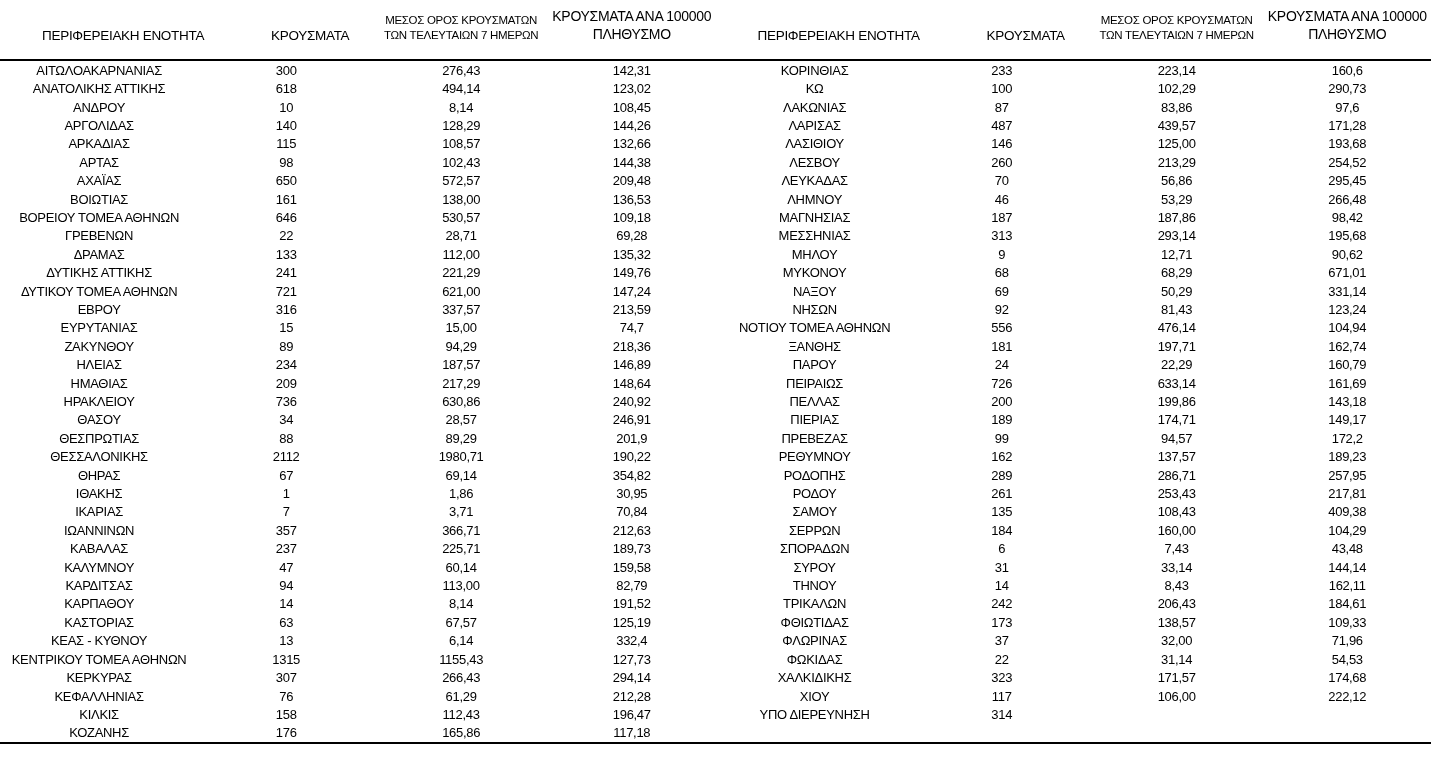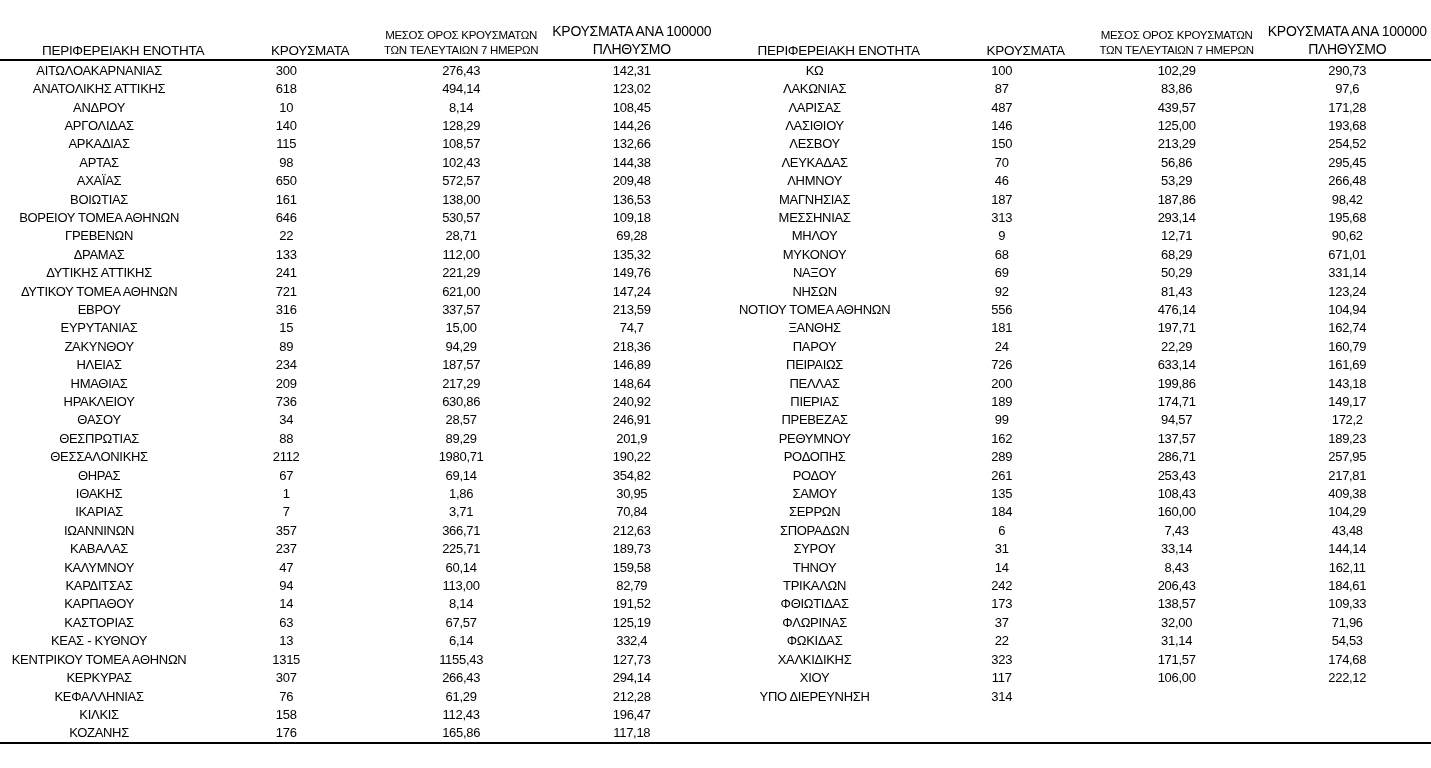--- a/index.html
+++ b/index.html
@@ -24,21 +24,21 @@
     display: grid;
     grid-template-columns: 27.7% 24.6% 24.3% 23.4%;
     border-bottom: 2px solid #000000;
   }
   .th {
     display: flex;
     flex-direction: column;
     justify-content: flex-end;
     align-items: center;
     text-align: center;
-    padding-bottom: 1px;
+    padding-bottom: 16px;
     letter-spacing: -0.3px;
     white-space: nowrap;
   }
   .th-region, .th-cases { font-size: 13.5px; margin-left: 48px; }
   .th-avg7 { font-size: 11.5px; line-height: 1.3; }
   .th-per100k { font-size: 14px; line-height: 1.25; }
   .tbody { width: 100%; }
   .trow {
     height: 18.42px;
     display: grid;
@@ -314,20 +314,26 @@
           <span>ΜΕΣΟΣ ΟΡΟΣ ΚΡΟΥΣΜΑΤΩΝ</span>
           <span>ΤΩΝ ΤΕΛΕΥΤΑΙΩΝ 7 ΗΜΕΡΩΝ</span>
         </div>
         <div class="th th-per100k">
           <span>ΚΡΟΥΣΜΑΤΑ ΑΝΑ 100000</span>
           <span>ΠΛΗΘΥΣΜΟ</span>
         </div>
       </div>
       <div class="tbody">
           <div class="trow">
+            <div class="tcell">ΚΟΡΙΝΘΙΑΣ</div>
+            <div class="tcell">233</div>
+            <div class="tcell">223,14</div>
+            <div class="tcell">160,6</div>
+          </div>
+          <div class="trow">
             <div class="tcell">ΚΩ</div>
             <div class="tcell">100</div>
             <div class="tcell">102,29</div>
             <div class="tcell">290,73</div>
           </div>
           <div class="trow">
             <div class="tcell">ΛΑΚΩΝΙΑΣ</div>
             <div class="tcell">87</div>
             <div class="tcell">83,86</div>
             <div class="tcell">97,6</div>
@@ -339,21 +345,21 @@
             <div class="tcell">171,28</div>
           </div>
           <div class="trow">
             <div class="tcell">ΛΑΣΙΘΙΟΥ</div>
             <div class="tcell">146</div>
             <div class="tcell">125,00</div>
             <div class="tcell">193,68</div>
           </div>
           <div class="trow">
             <div class="tcell">ΛΕΣΒΟΥ</div>
-            <div class="tcell">150</div>
+            <div class="tcell">260</div>
             <div class="tcell">213,29</div>
             <div class="tcell">254,52</div>
           </div>
           <div class="trow">
             <div class="tcell">ΛΕΥΚΑΔΑΣ</div>
             <div class="tcell">70</div>
             <div class="tcell">56,86</div>
             <div class="tcell">295,45</div>
           </div>
           <div class="trow">

